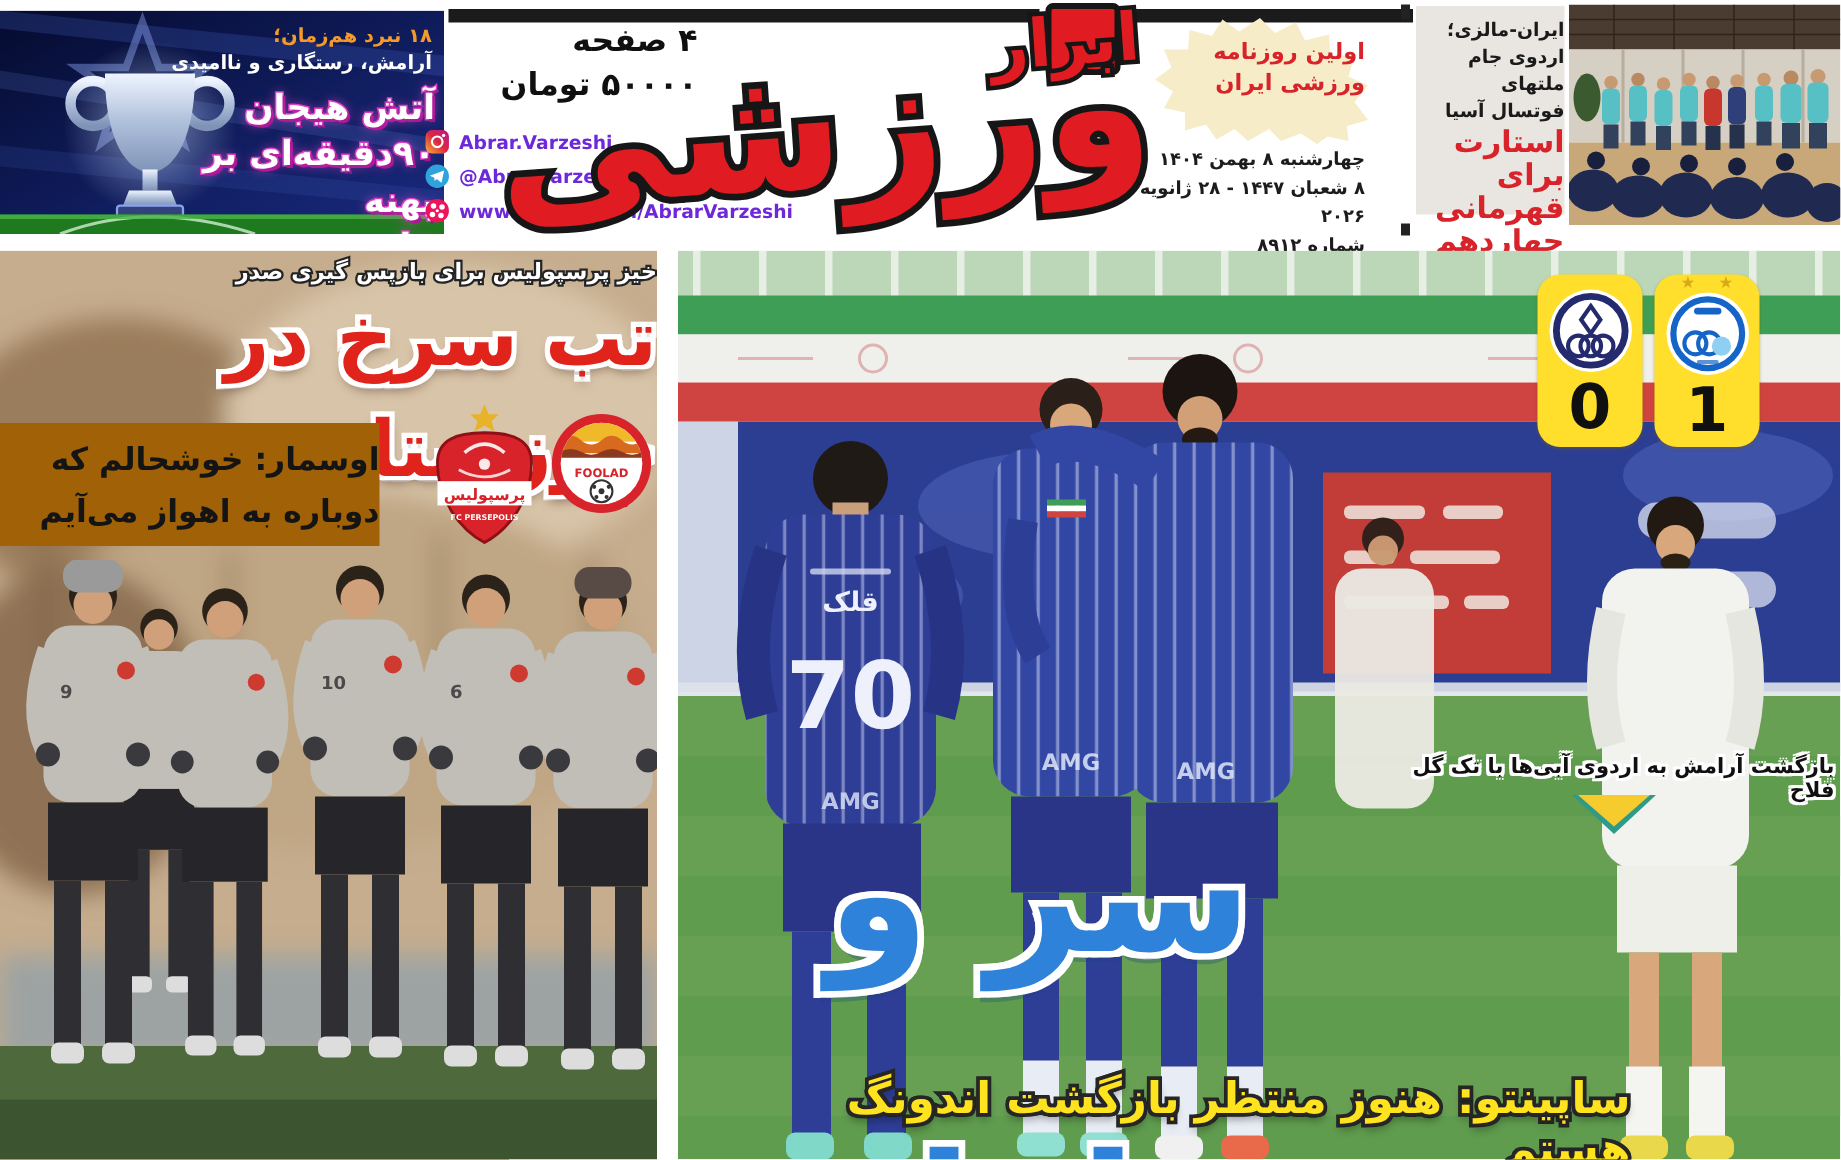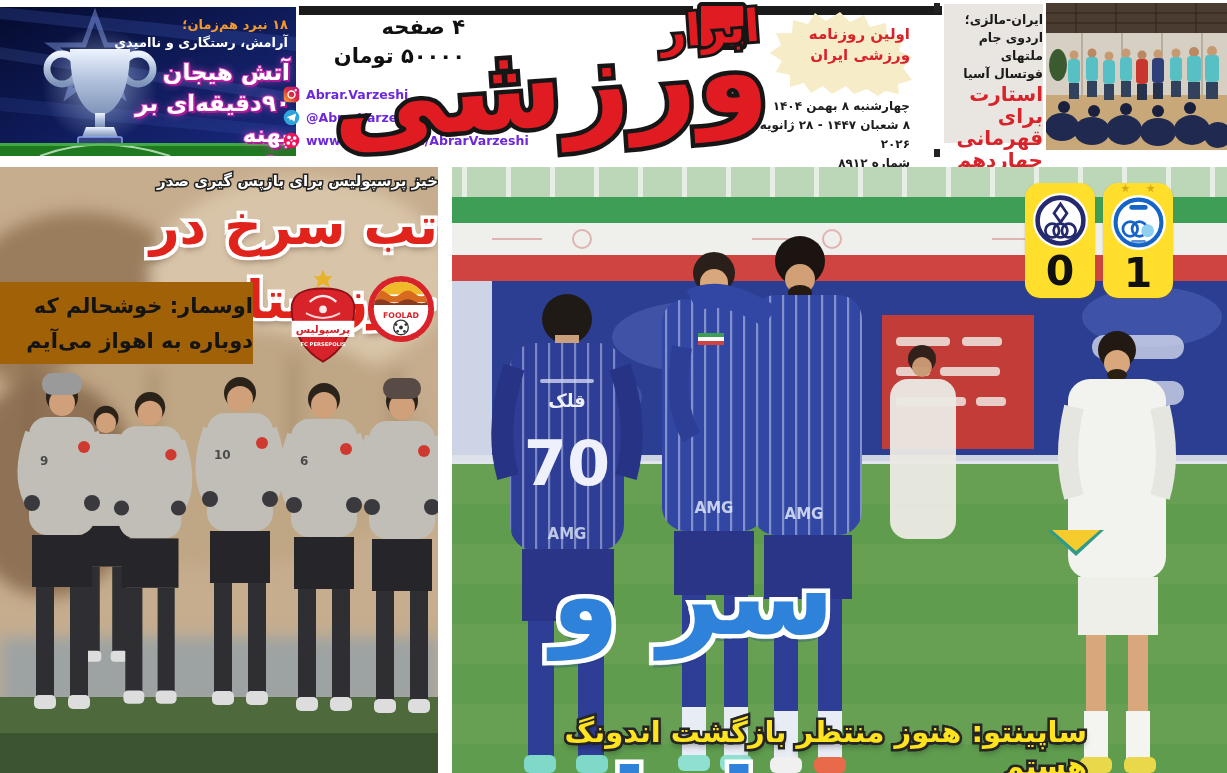--- a/index.html
+++ b/index.html
@@ -550,20 +550,21 @@
         <rect x="-10" y="-19" width="20" height="5" rx="2.5" fill="#1565c8"></rect>
         <circle cx="-9" cy="7" r="8" fill="none" stroke="#1565c8" stroke-width="3"></circle>
         <circle cx="1" cy="7" r="8" fill="none" stroke="#1565c8" stroke-width="3"></circle>
         <circle cx="10" cy="9" r="7" fill="#8fd0f2"></circle>
         <rect x="-8" y="19" width="16" height="3" rx="1.5" fill="#1565c8" opacity=".7"></rect>
       </svg>
     </div>
     <div class="score">1</div>
   </div>
 
+  <div class="abs rtl ctr ring-w b" id="main-kicker">بازگشت آرامش به اردوی آبی‌ها با تک گل فلاح</div>
 
   <svg class="abs" id="pointer" width="56" height="28" viewBox="0 0 56 28">
     <polygon points="0,0 56,0 28,26" fill="#2e9a8a"></polygon>
     <polygon points="4,0 52,0 28,21" fill="#f6cb2e"></polygon>
   </svg>
 
   <div class="abs rtl" id="main-headline">سر و سامان</div>
 
   <div class="abs rtl ctr" id="main-caption">ساپینتو: هنوز منتظر بازگشت اندونگ هستم</div>
 </div>

